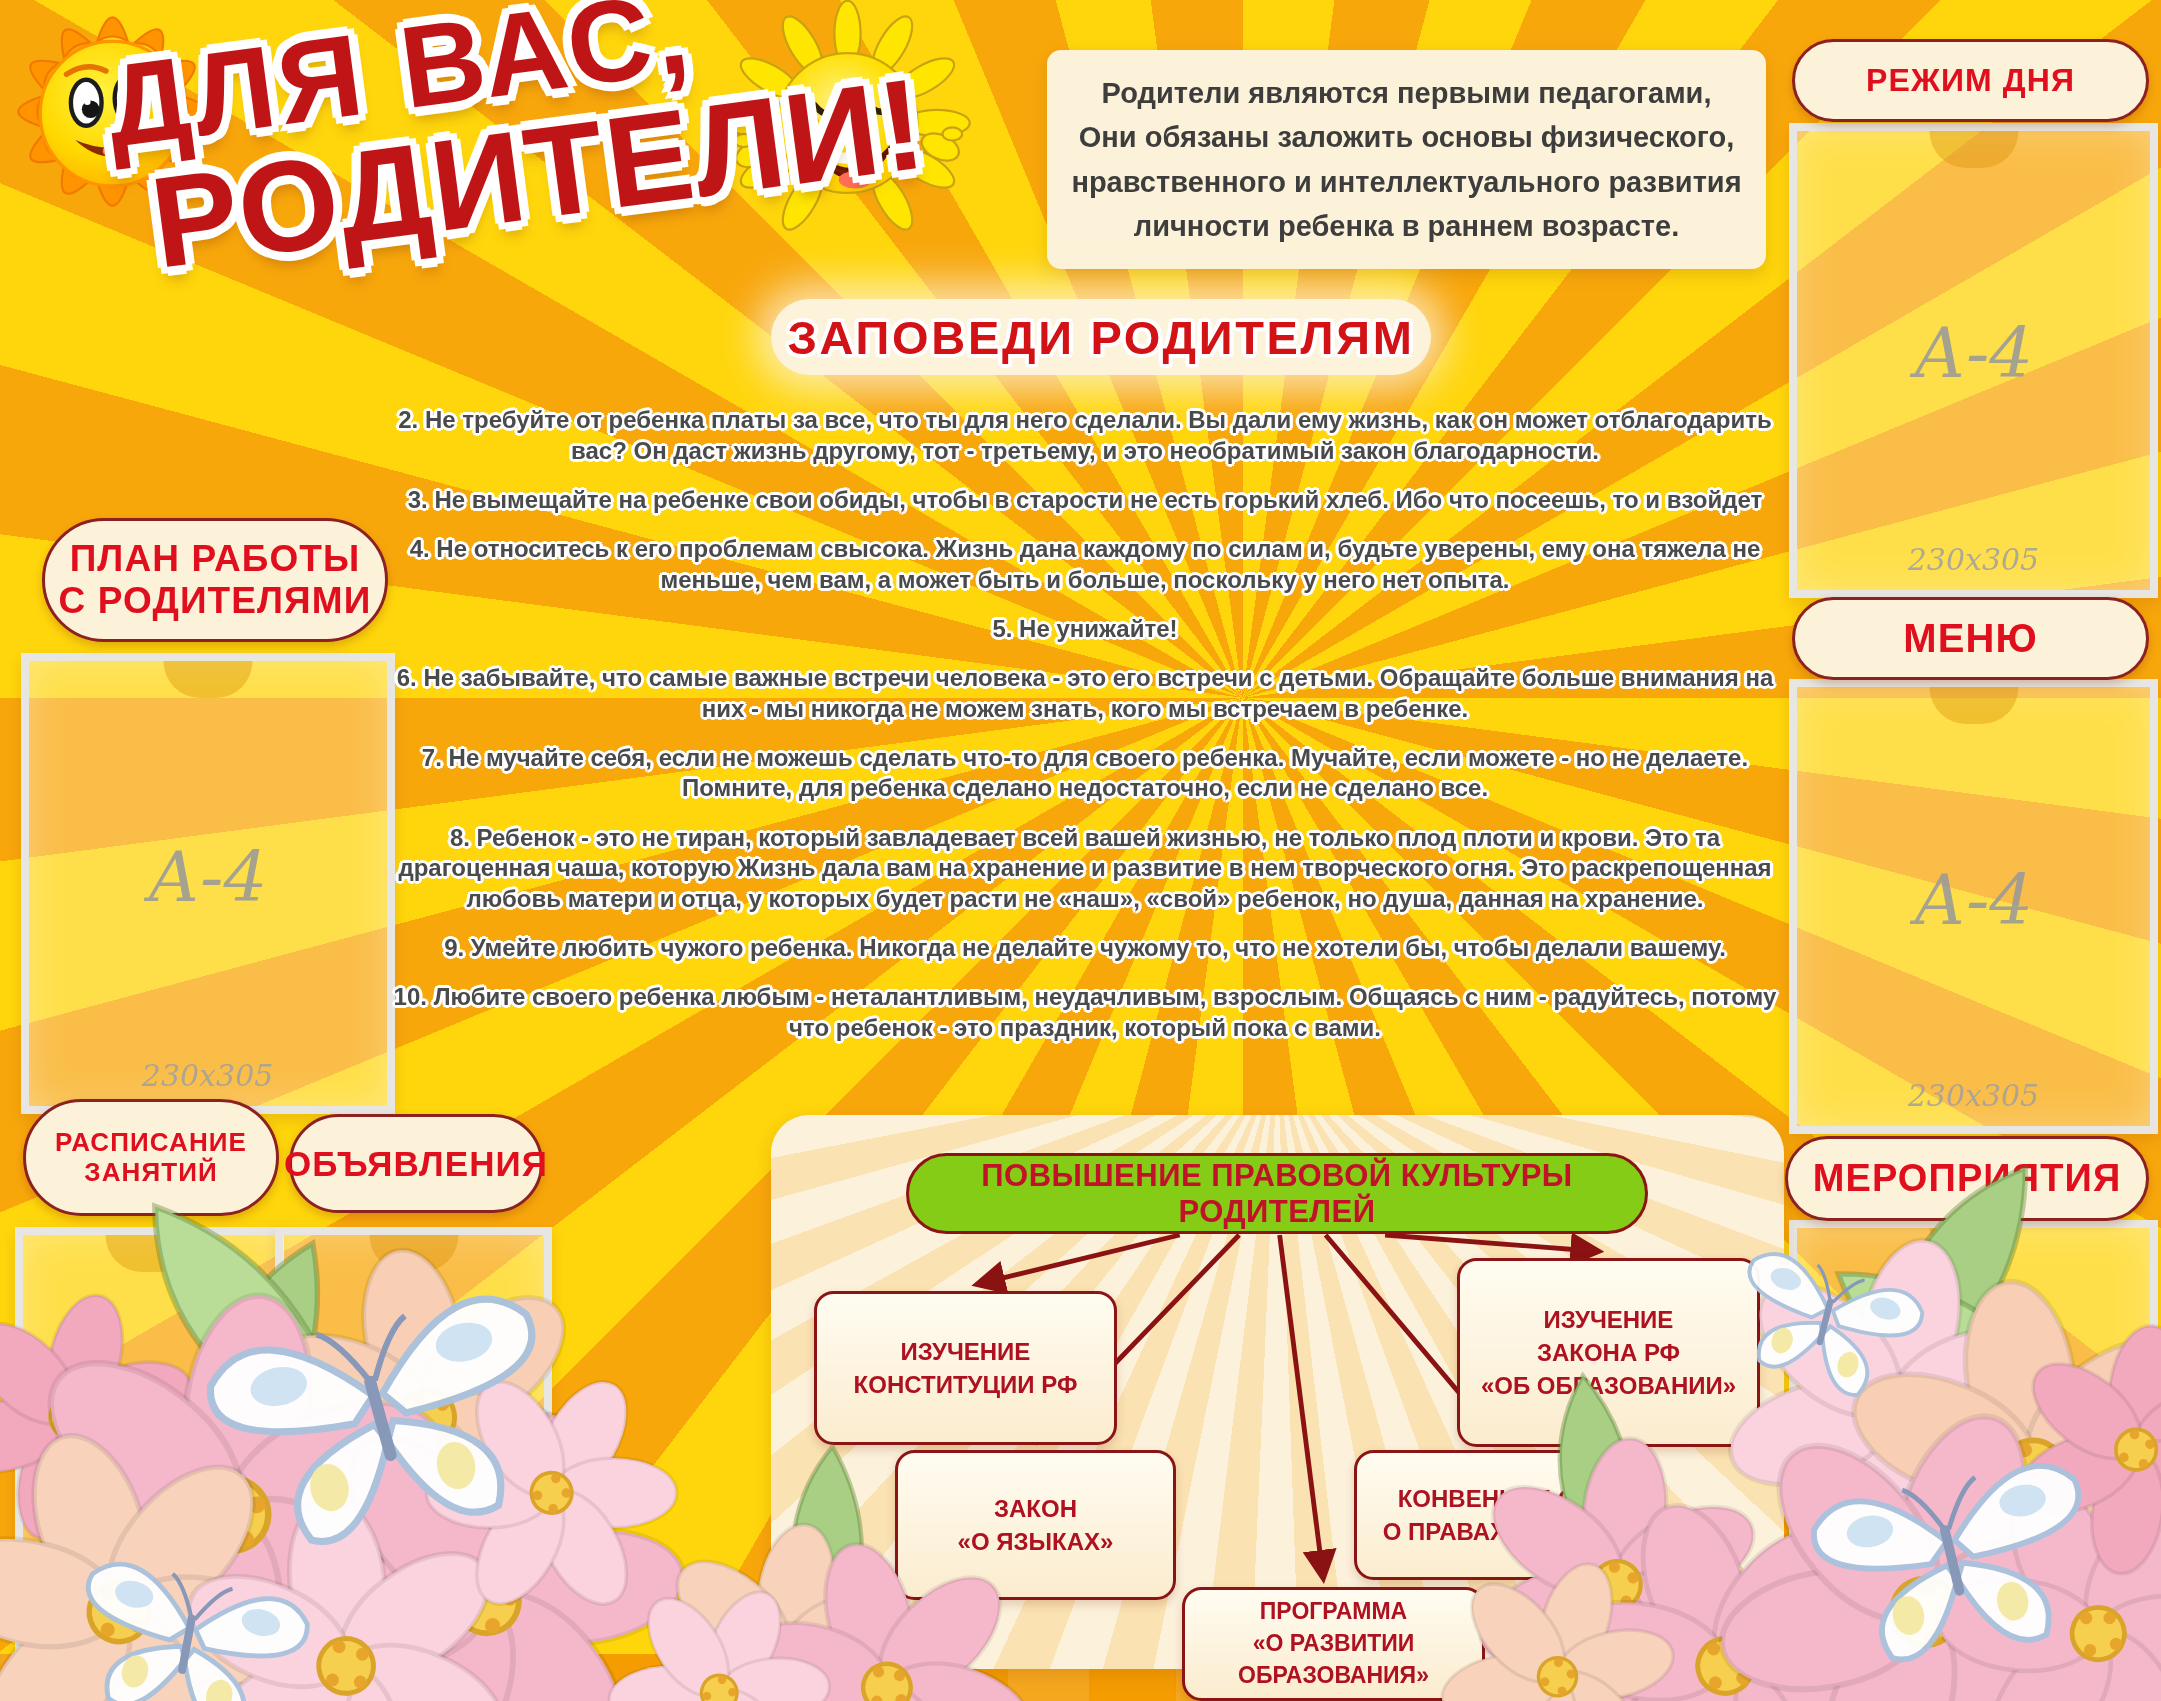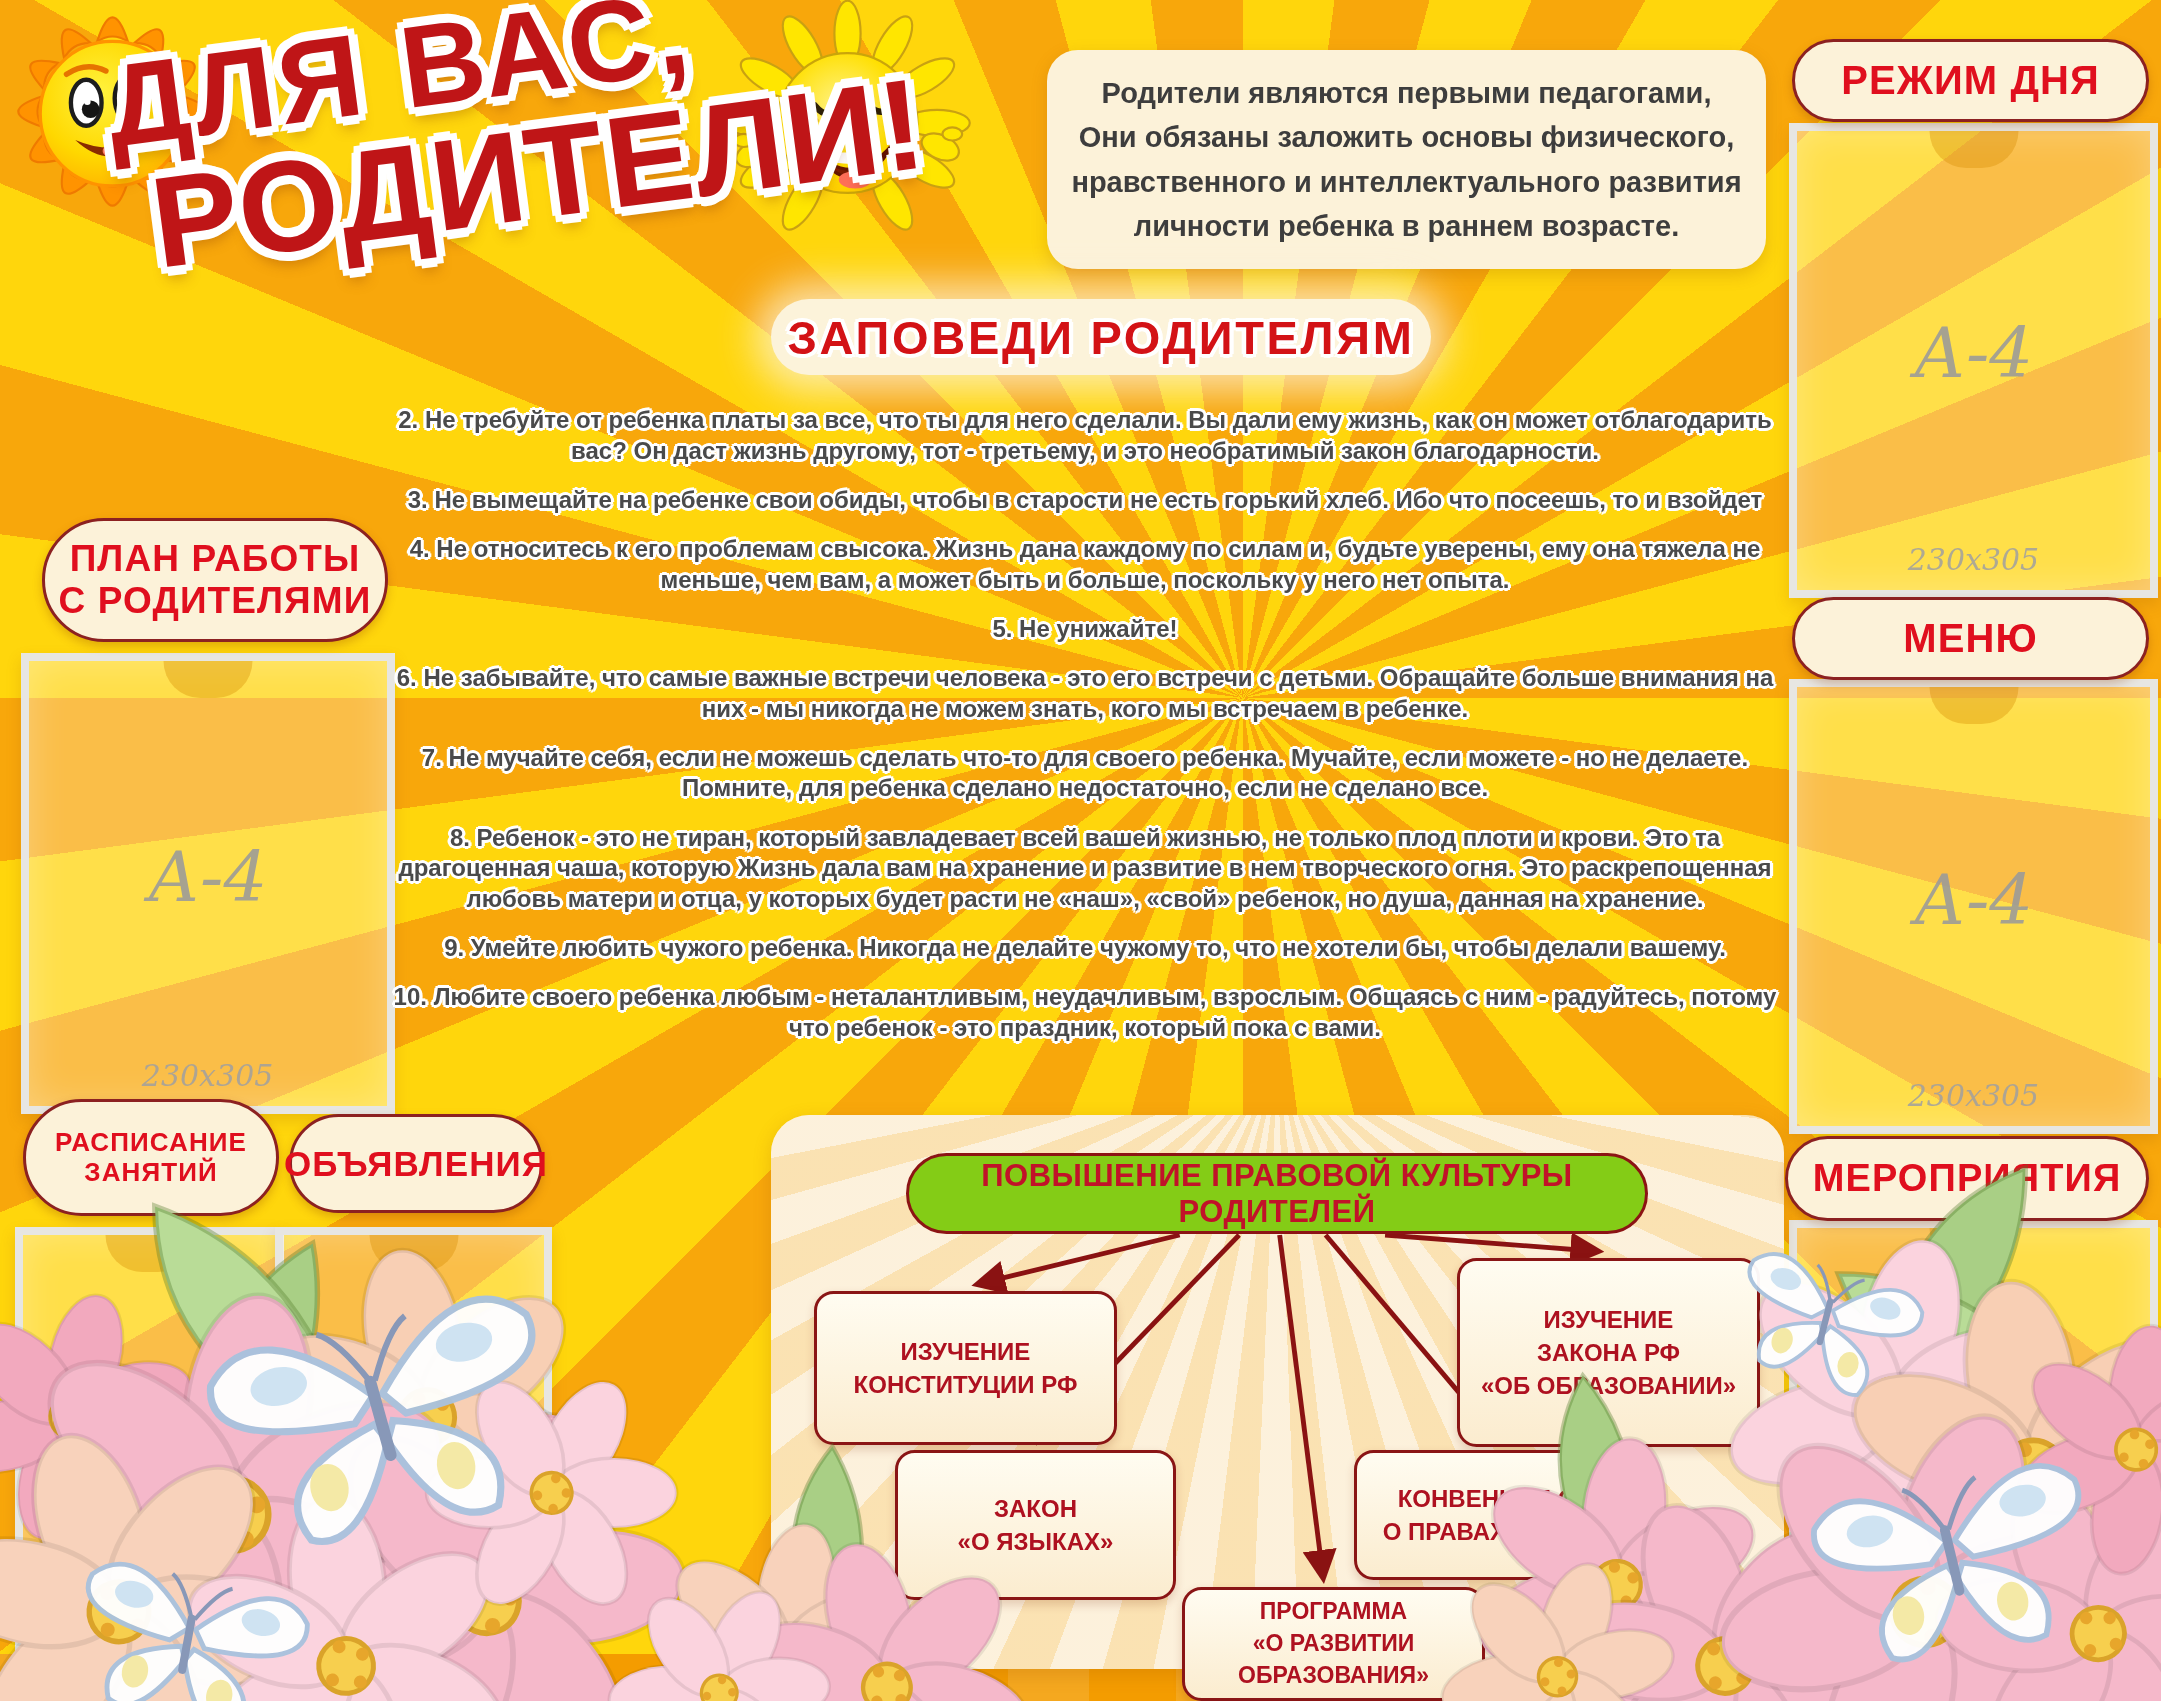--- a/index.html
+++ b/index.html
@@ -16,21 +16,21 @@
   .title{position:absolute;left:30px;top:57px;z-index:5;transform:rotate(-7.5deg);transform-origin:left top;font-weight:bold;color:#bf1517;line-height:1.04;}
   .title .t1{font-size:116px;margin-left:70px;letter-spacing:4.3px;}
   .title .t2{font-size:129px;margin-left:100px;margin-top:-6.5px;letter-spacing:2.2px;}
   
   .sun{position:absolute;z-index:4;}
   .sun-left{left:3.2px;top:2.2px;width:219px;height:219px;}
   .sun-right{left:711px;top:-8px;width:273px;height:262px;}
   
   .intro{
     position:absolute;left:1047px;top:50px;width:719px;height:219px;z-index:3;
-    background:#fcf2d9;border-radius:31px;box-shadow:0 5.4px 16px rgba(150,80,0,.22);
+    background:#fcf2d9;border-radius:14px;box-shadow:0 5.4px 16px rgba(150,80,0,.22);
     display:flex;flex-direction:column;justify-content:center;align-items:center;text-align:center;
     font-weight:bold;font-size:29px;line-height:1.52;color:#3d3d3d;padding:5.4px 21.6px;box-sizing:border-box;
   }
   
   .cmd-head{
     position:absolute;left:771px;top:299px;width:660px;height:76px;z-index:3;
     background:#fcf3da;border-radius:43px;box-shadow:0 0 38px 16px rgba(252,243,218,.75);
     display:flex;align-items:center;justify-content:center;
     font-weight:bold;font-size:47px;letter-spacing:2.7px;color:#d31216;
   }
@@ -40,21 +40,21 @@
   
   .pill{
     position:absolute;z-index:5;background:#fcf2d9;border:3.2px solid #8c2121;border-radius:540px;
     color:#e00f1e;font-weight:bold;text-align:center;letter-spacing:1.1px;
     display:flex;flex-direction:column;align-items:center;justify-content:center;line-height:1.14;
     box-shadow:0 4.3px 9.7px rgba(140,60,0,.28);
   }
   .pill-plan{left:42px;top:518px;width:340px;height:118px;font-size:37px;}
   .pill-schedule{left:23px;top:1099px;width:250px;height:111px;font-size:26px;}
   .pill-announce{left:289px;top:1114px;width:248px;height:93px;font-size:35px;}
-  .pill-regime{left:1792px;top:39px;width:351px;height:77px;font-size:40px;}
+  .pill-regime{left:1792px;top:39px;width:351px;height:77px;font-size:32px;}
   .pill-menu{left:1792px;top:597px;width:351px;height:77px;font-size:40px;}
   .pill-events{left:1785px;top:1136px;width:358px;height:79px;font-size:38px;}
   
   .pocket{
     position:absolute;z-index:2;border:8px solid #e7e6e2;background:rgba(255,246,214,.30);
     box-shadow:0 6.5px 14px rgba(150,80,0,.18), inset 0 0 38px rgba(255,255,255,.28);
   }
   .pocket .notch{position:absolute;top:0;left:50%;transform:translateX(-50%);width:89px;height:37px;
     border-radius:0 0 89px 89px;background:rgba(216,142,6,.38);}
   .pocket .a4{position:absolute;top:44%;left:50%;transform:translate(-50%,-50%);

